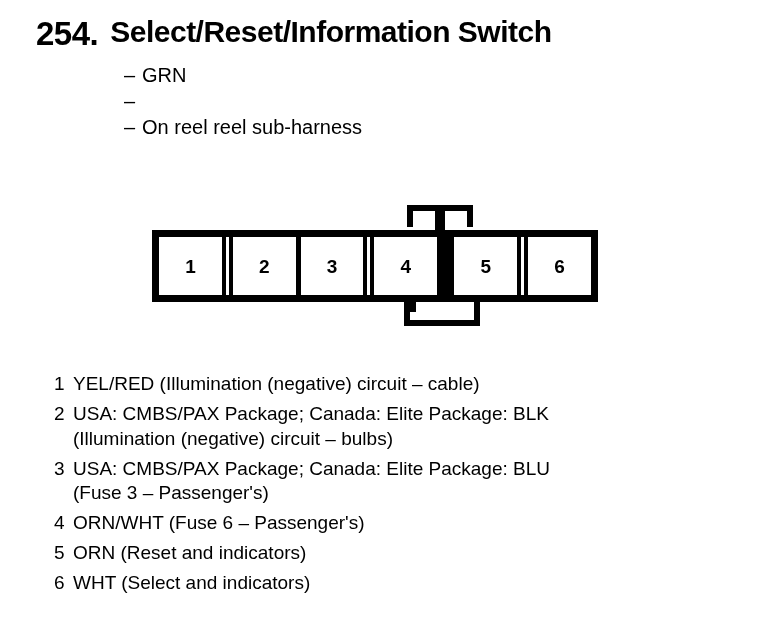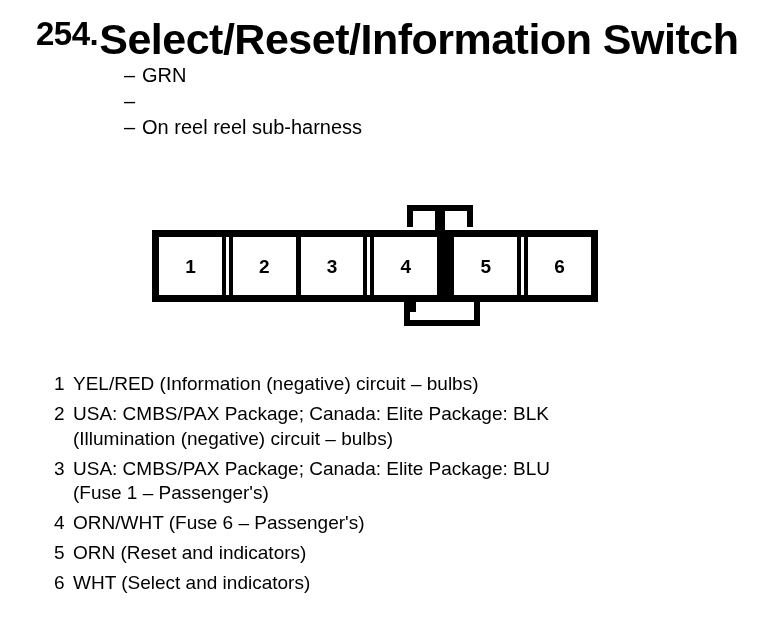--- a/index.html
+++ b/index.html
@@ -24,23 +24,23 @@
     display: flex;
     align-items: flex-start;
     white-space: nowrap;
   }
   .header-number {
     font-size: 33px;
     font-weight: bold;
     letter-spacing: -0.5px;
   }
   .header-title {
-    font-size: 43px;
+    font-size: 30px;
     font-weight: bold;
-    margin-left: 1px;
+    margin-left: 12px;
     letter-spacing: -0.5px;
   }
 
   
   .spec-list {
     position: absolute;
     left: 124px;
     top: 62px;
   }
   .spec-item {
@@ -286,31 +286,31 @@
       <div class="hook-left-notch"></div>
     </div>
     <div class="hook hook-right"></div>
   </div>
 
 </div>
 
 <div class="pin-legend">
   <div class="pin-row">
     <span class="pin-num">1</span>
-    <span class="pin-desc">YEL/RED (Information (negative) circuit – bulbs)</span>
+    <span class="pin-desc">YEL/RED (Illumination (negative) circuit – cable)</span>
   </div>
   <div class="pin-row">
     <span class="pin-num">2</span>
     <span class="pin-desc">USA: CMBS/PAX Package; Canada: Elite Package: BLK
 (Illumination (negative) circuit – bulbs)</span>
   </div>
   <div class="pin-row">
     <span class="pin-num">3</span>
     <span class="pin-desc">USA: CMBS/PAX Package; Canada: Elite Package: BLU
-(Fuse 1 – Passenger's)</span>
+(Fuse 3 – Passenger's)</span>
   </div>
   <div class="pin-row">
     <span class="pin-num">4</span>
     <span class="pin-desc">ORN/WHT (Fuse 6 – Passenger's)</span>
   </div>
   <div class="pin-row">
     <span class="pin-num">5</span>
     <span class="pin-desc">ORN (Reset and indicators)</span>
   </div>
   <div class="pin-row">

